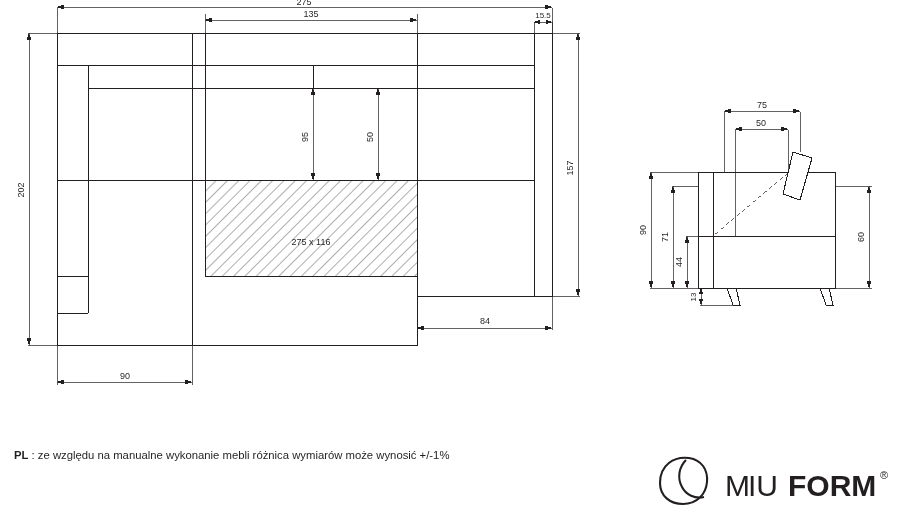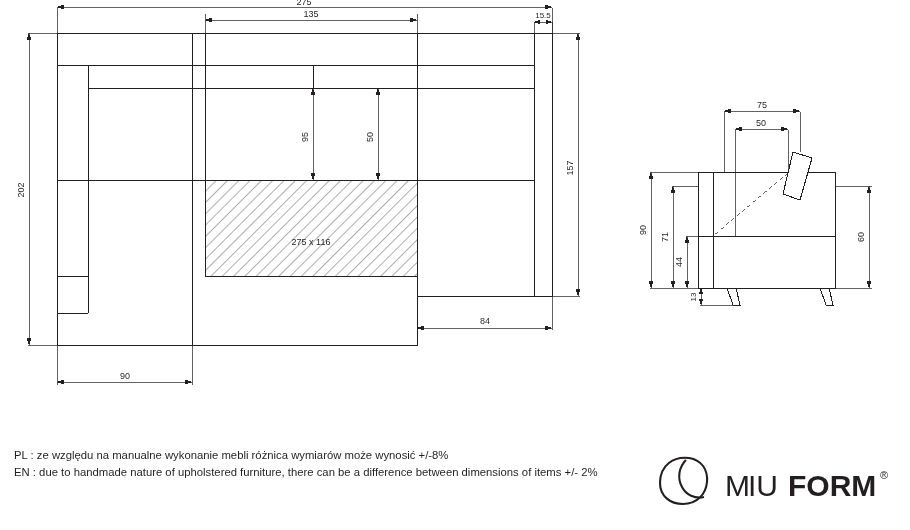--- a/index.html
+++ b/index.html
@@ -30,21 +30,21 @@
     top: 447px;
     width: 640px;
   }
   .note-line {
     font-size: 11.3px;
     line-height: 16.6px;
     white-space: nowrap;
     color: #231f20;
   }
   .note-line .lang {
-    font-weight: normal;
+    font-weight: bold;
   }
   .logo {
     position: absolute;
     left: 652px;
     top: 452px;
     width: 244px;
     height: 62px;
   }
 </style>
 </head>
@@ -236,22 +236,21 @@
         <text x="646" y="230" font-size="9" text-anchor="middle" transform="rotate(-90 646 230)">90</text>
         <text x="668" y="237" font-size="9" text-anchor="middle" transform="rotate(-90 668 237)">71</text>
         <text x="682" y="262" font-size="9" text-anchor="middle" transform="rotate(-90 682 262)">44</text>
         <text x="696" y="297" font-size="8" text-anchor="middle" transform="rotate(-90 696 297)">13</text>
         <text x="864" y="237" font-size="9" text-anchor="middle" transform="rotate(-90 864 237)">60</text>
       </g>
     </g>
   </svg>
 
   <div class="notes">
-    <div class="note-line"><span class="lang">PL</span><span> : ze względu na manualne wykonanie mebli różnica wymiarów może wynosić +/-8%</span></div>
-    <div class="note-line"><span class="lang">EN</span><span> : due to handmade nature of upholstered furniture, there can be a difference between dimensions of items +/- 2%</span></div>
+    <div class="note-line"><span class="lang">PL</span><span> : ze względu na manualne wykonanie mebli różnica wymiarów może wynosić +/-1%</span></div>
   </div>
 
   <svg class="logo" width="244" height="62" viewBox="0 0 244 62">
     <g>
       <path d="M8,31 C8,13 22,4 37,6 C50,8 56,18 55,30 C54,42 45,52 31,52 C18,52 8,44 8,31 Z" fill="none" stroke="#231f20" stroke-width="2.1"></path>
       <path d="M34,8 C27,15 25,26 30,35 C34,43 43,47 52,45" fill="none" stroke="#231f20" stroke-width="2.1"></path>
     </g>
     <text x="73" y="44" font-family="Liberation Sans, sans-serif" font-size="30" fill="#231f20">M</text>
     <text x="96" y="44" font-family="Liberation Sans, sans-serif" font-size="30" fill="#231f20">IU</text>
     <text x="136" y="44" font-family="Liberation Sans, sans-serif" font-size="30" font-weight="bold" fill="#231f20">FORM</text>

